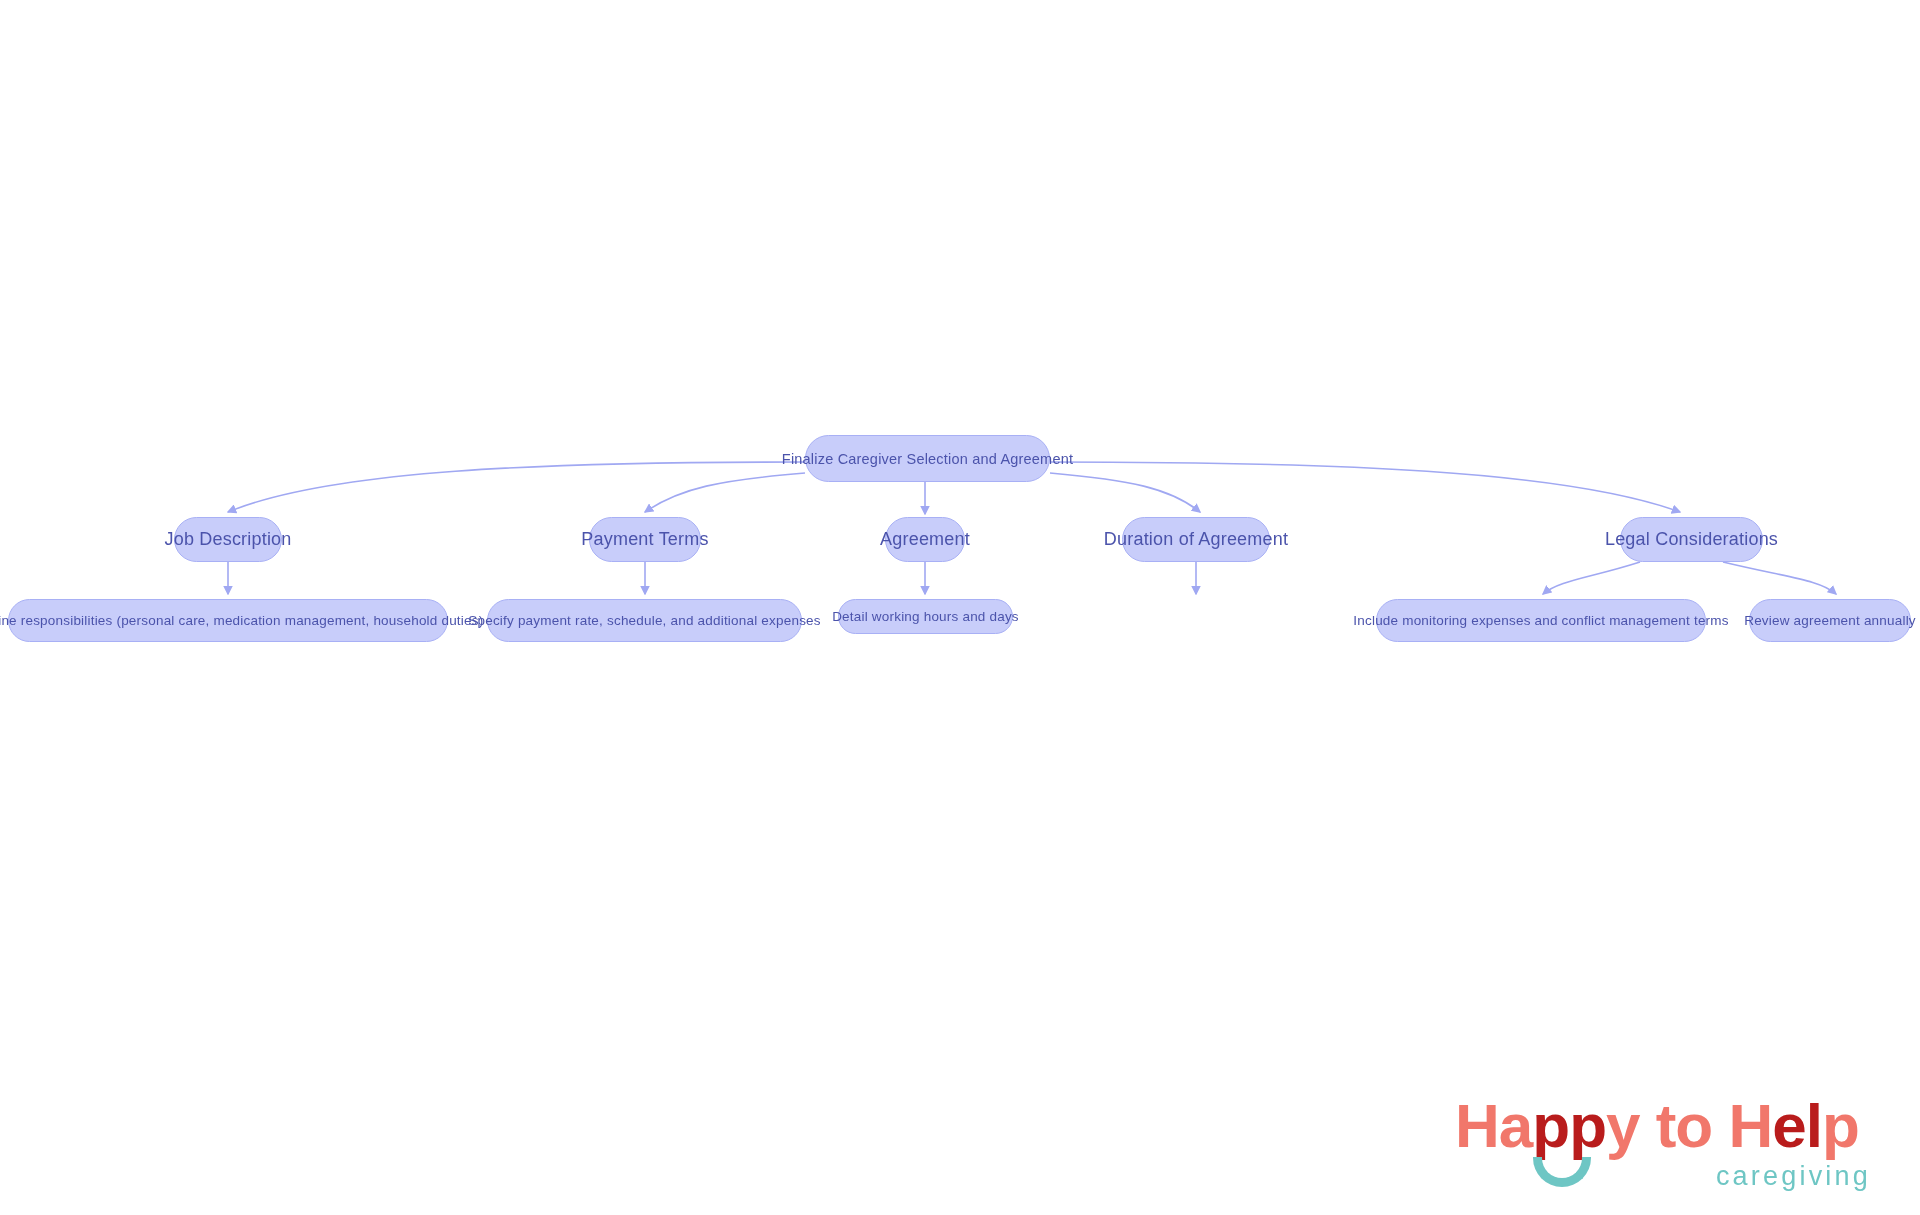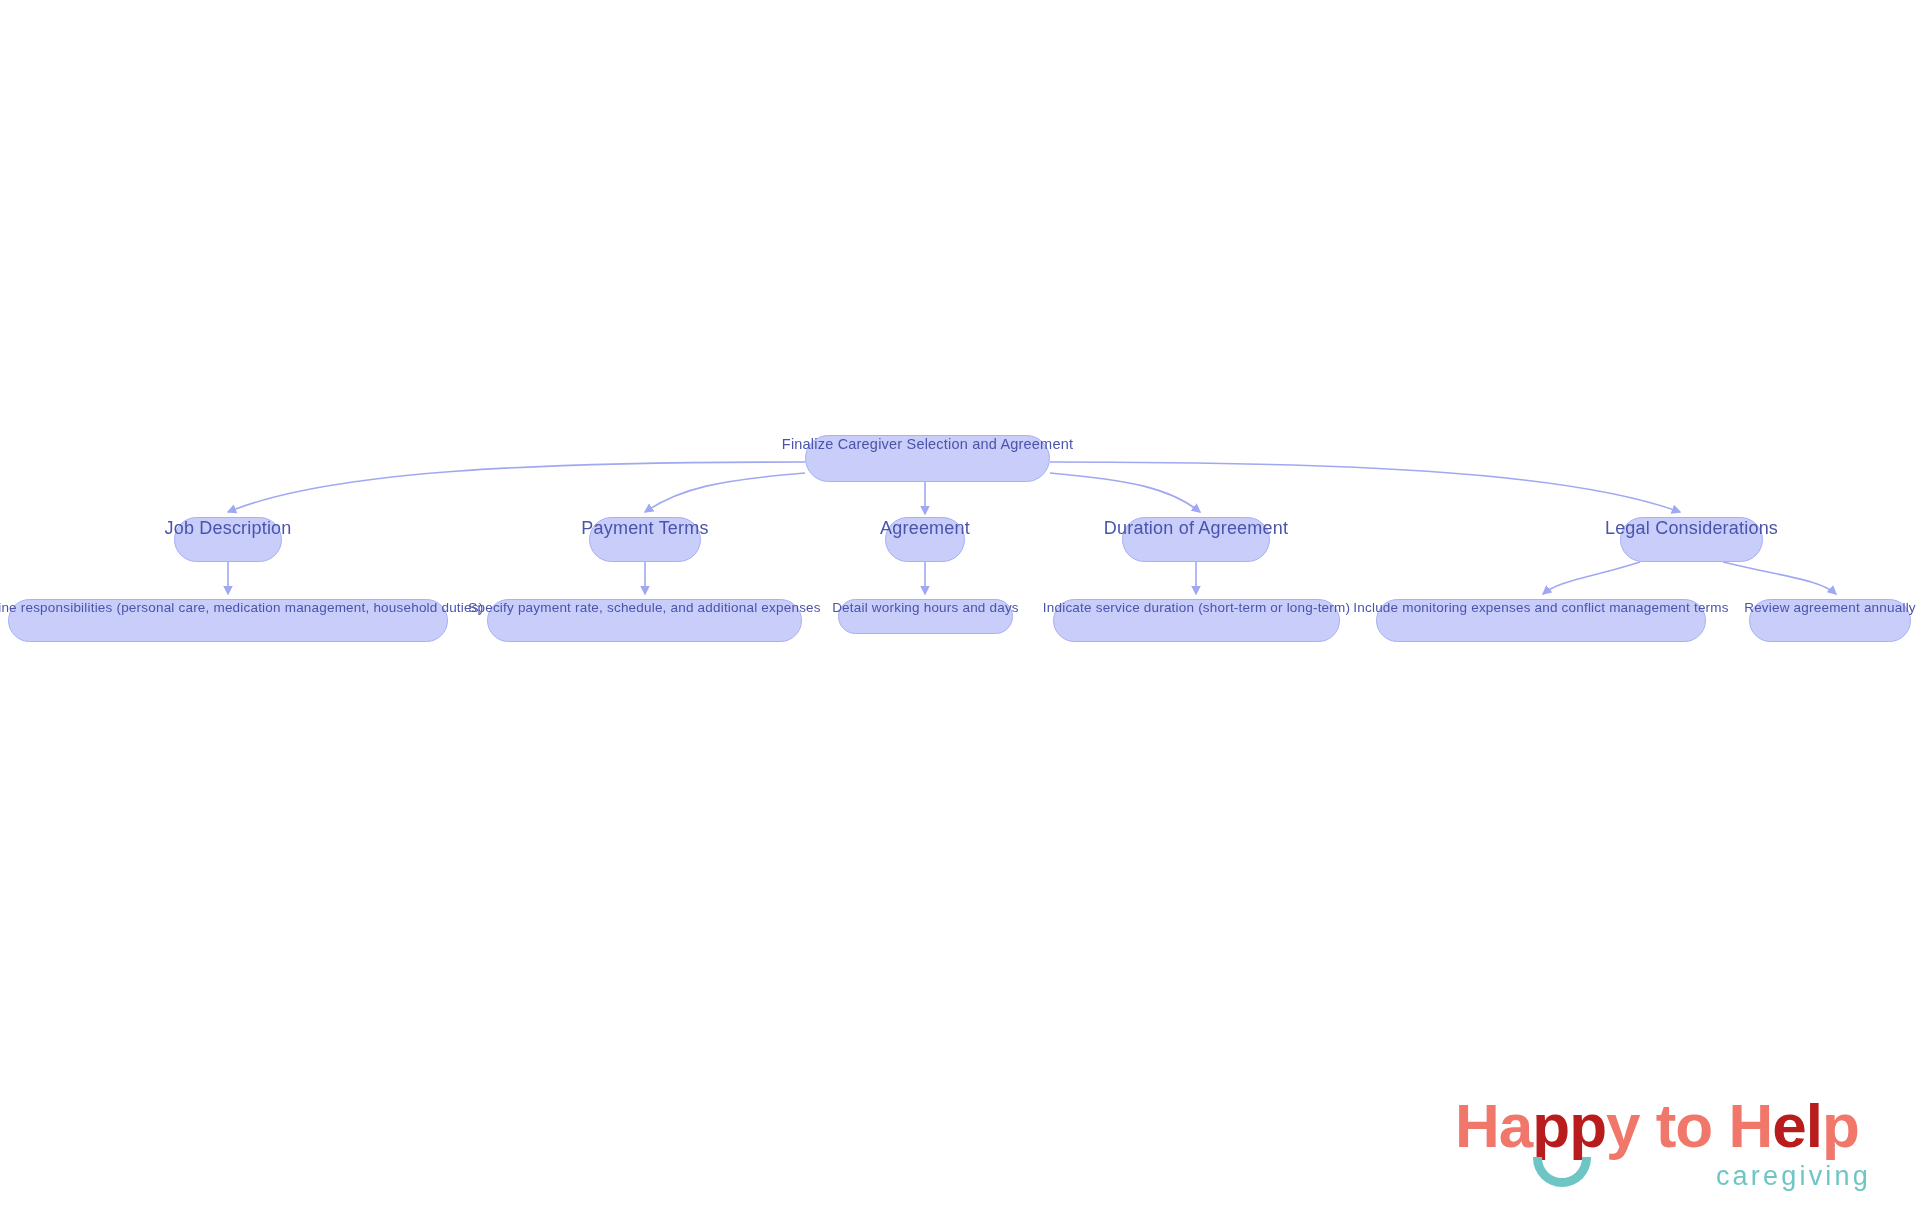--- a/index.html
+++ b/index.html
@@ -31,21 +31,21 @@
     pointer-events: none;
   }
 
   .node {
     position: absolute;
     box-sizing: border-box;
     background: #c8cdfa;
     border: 1.4px solid #a8b0f5;
     border-radius: 999px;
     display: flex;
-    align-items: flex-start;
+    align-items: center;
     justify-content: center;
     color: #4b53ab;
     letter-spacing: 0.2px;
     white-space: nowrap;
     text-align: center;
   }
 
   .node-root {
     font-size: 14.5px;
   }
@@ -162,23 +162,20 @@
   </div>
 
   <div class="node node-leaf" style="left:487px; top:599px; width:315px; height:43px;">
     <span>Specify payment rate, schedule, and additional expenses</span>
   </div>
 
   <div class="node node-leaf" style="left:838px; top:599px; width:175px; height:35px;">
     <span>Detail working hours and days</span>
   </div>
 
-  <div class="node node-leaf" style="left:1053px; top:599px; width:287px; height:43px;">
-    <span>Indicate service duration (short-term or long-term)</span>
-  </div>
 
   <div class="node node-leaf" style="left:1376px; top:599px; width:330px; height:43px;">
     <span>Include monitoring expenses and conflict management terms</span>
   </div>
 
   <div class="node node-leaf" style="left:1749px; top:599px; width:162px; height:43px;">
     <span>Review agreement annually</span>
   </div>
 
   <div id="logo">

